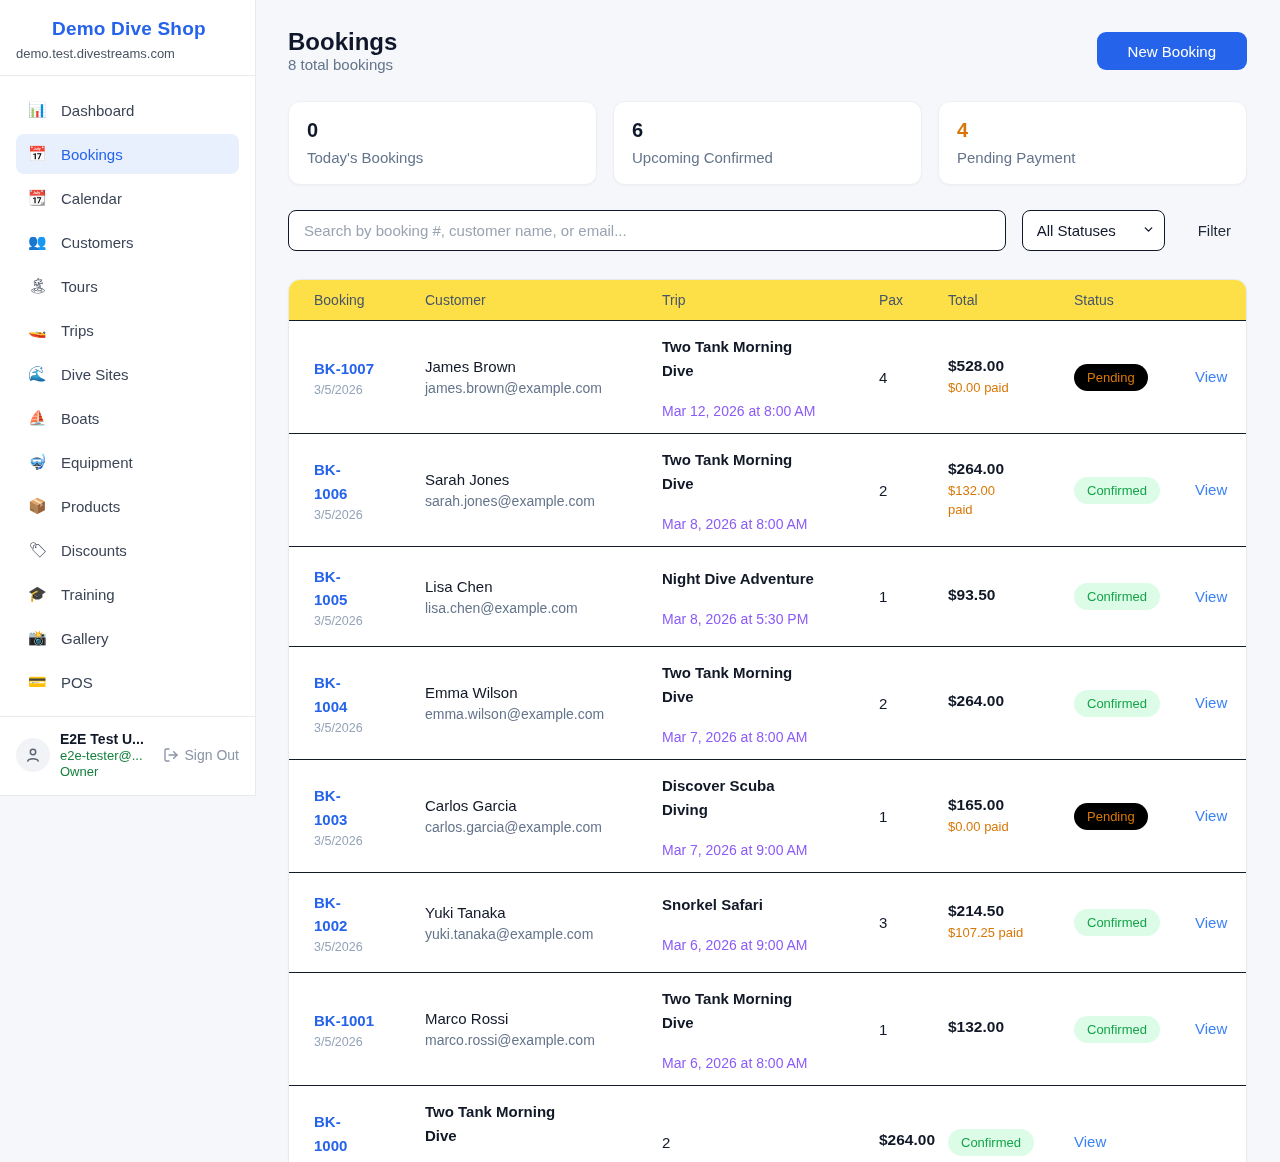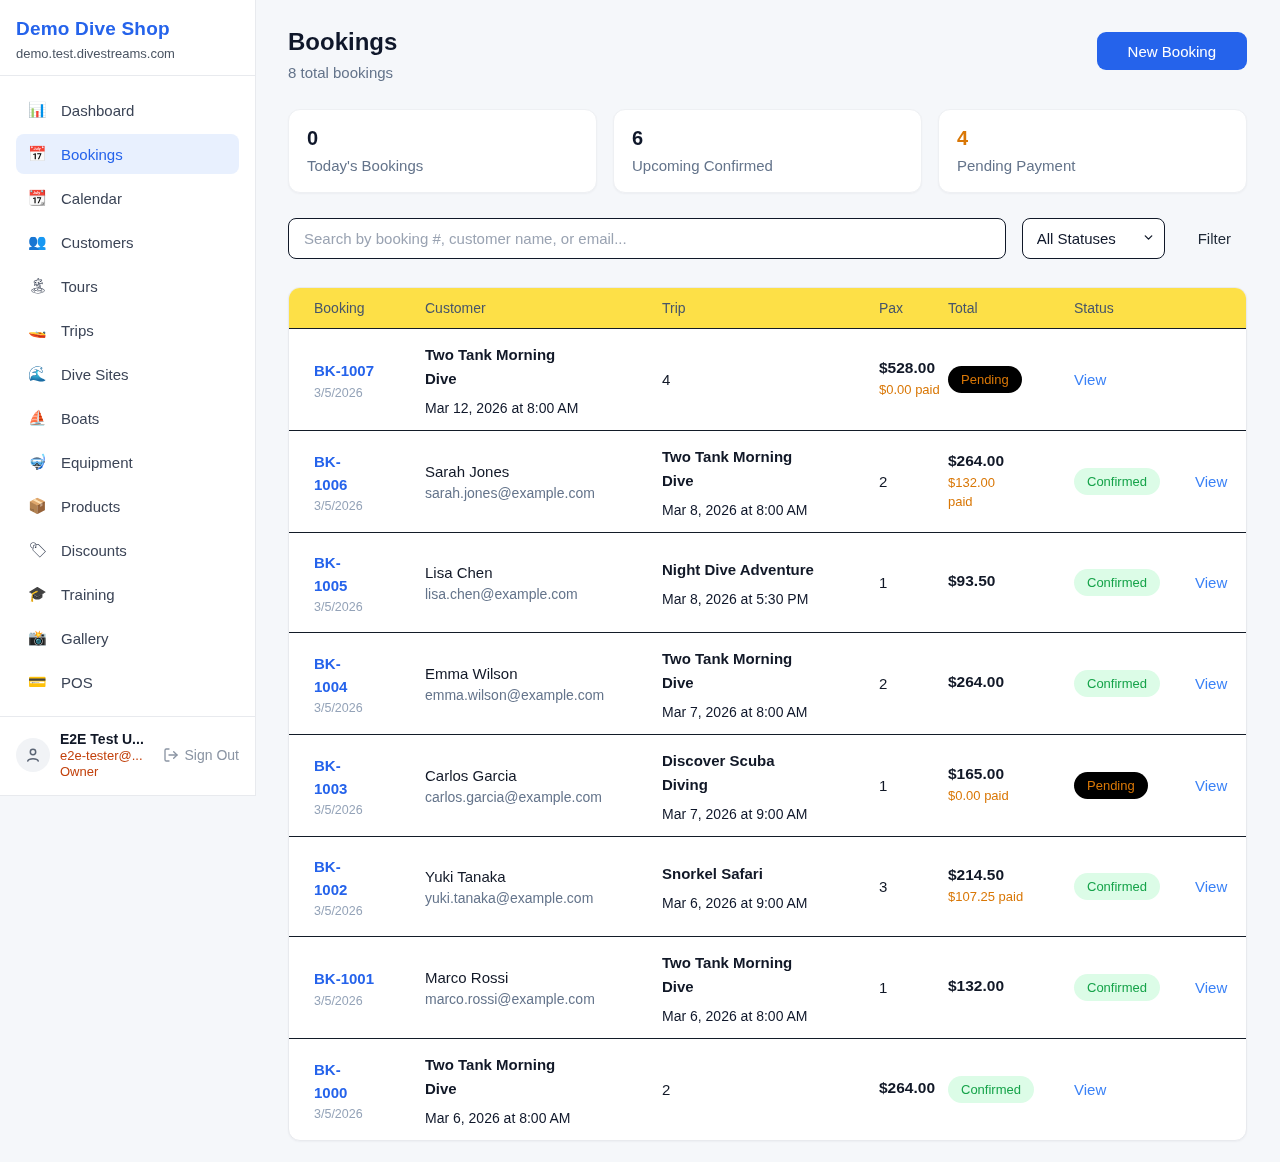--- a/index.html
+++ b/index.html
@@ -14,21 +14,21 @@
 
   
   .sidebar {
     width: 256px;
     flex: 0 0 256px;
     background: #ffffff;
     border-right: 1px solid #e8eaee;
     border-bottom: 1px solid #e8eaee;
   }
   .brand-block { padding: 18px 16px 14px 16px; border-bottom: 1px solid #e8eaee; }
-  .brand-name { color: #2563eb; font-size: 19px; font-weight: bold; letter-spacing: .2px; }
+  .brand-name { color: #2563eb; font-size: 19px; font-weight: bold; letter-spacing: .2px; margin-left: 36px; }
   .brand-domain { margin-top: 6px; color: #4b5563; font-size: 13px; }
   .nav { padding: 14px 16px 10px 16px; }
   .nav-item {
     display: flex; align-items: center; gap: 13px;
     height: 40px; padding: 0 12px; margin-bottom: 4px;
     border-radius: 8px; cursor: pointer;
     color: #3b4456; font-size: 15px;
   }
   .nav-item .nav-icon { width: 20px; font-size: 15px; text-align: center; }
   .nav-item.active { background: #e8f0fe; color: #2563eb; }
@@ -37,32 +37,32 @@
     padding: 14px 16px 16px 16px;
     display: flex; align-items: center; gap: 10px;
   }
   .avatar {
     width: 34px; height: 34px; flex: 0 0 34px;
     border-radius: 50%; background: #f1f3f6;
     display: flex; align-items: center; justify-content: center;
   }
   .user-meta { flex: 1; min-width: 0; }
   .user-name { font-size: 14px; font-weight: bold; color: #111827; }
-  .user-email, .user-role { font-size: 13px; color: #c2410c; margin-top: 1px; }
+  .user-email, .user-role { font-size: 13px; color: #15803d; margin-top: 1px; }
   .signout {
     display: flex; align-items: center; gap: 6px;
     color: #8a94a3; font-size: 14px; cursor: pointer; white-space: nowrap;
     background: none; border: none; font-family: inherit;
   }
 
   
   .main { flex: 1; padding: 28px 33px 30px 32px; }
   .page-head { display: flex; justify-content: space-between; align-items: flex-start; }
   .page-title { font-size: 24px; font-weight: bold; color: #0f172a; }
-  .page-subtitle { margin-top: 8px; font-size: 15px; color: #64748b; }
+  .page-subtitle { font-size: 15px; color: #64748b; }
   .btn-primary {
     background: #2563eb; color: #fff; border: none;
     font-family: inherit; font-size: 15px; font-weight: 500;
     padding: 0 31px; height: 38px; border-radius: 9px; cursor: pointer;
     margin-top: 4px;
   }
 
   .stats { display: grid; grid-template-columns: repeat(3, 1fr); gap: 16px; margin-top: 28px; }
   .stat-card {
     background: #fff; border-radius: 12px; border: 1px solid #eef0f3;
@@ -109,21 +109,21 @@
   .t-row:not(:last-child) { border-bottom: 1px solid #131c28; }
   .booking-id {
     color: #2563eb; font-size: 15px; font-weight: bold; text-decoration: none;
     white-space: pre-line; line-height: 1.55; display: inline-block;
   }
   .booking-date { font-size: 12.5px; color: #94a3b8; margin-top: 3px; }
   .cust-name { font-size: 15px; color: #111827; }
   .cust-email { font-size: 14px; color: #64748b; margin-top: 5px; }
   .trip-cell { padding-right: 14px; }
   .trip-title { font-size: 15px; font-weight: bold; color: #111827; white-space: pre-line; line-height: 1.6; }
-  .trip-when { font-size: 14px; color: #0f172a; margin-top: 9px; }
+  .trip-when { font-size: 14px; color: #8b5cf6; margin-top: 20px; }
   .pax-cell { font-size: 15px; color: #111827; }
   .total-amount { font-size: 15.5px; font-weight: bold; color: #111827; }
   .total-paid { font-size: 13px; color: #d97706; margin-top: 4px; white-space: pre-line; line-height: 1.45; }
   .badge {
     display: inline-block; font-size: 13px; padding: 6px 13px; border-radius: 999px;
   }
   .badge.pending { background: #000000; color: #d97706; }
   .badge.confirmed { background: #dcfce7; color: #16a34a; }
   .view-link { color: #3b82f6; font-size: 15px; font-weight: 500; text-decoration: none; }
   svg { display: block; }
@@ -268,20 +268,24 @@
       <div class="th">Total</div>
       <div class="th">Status</div>
       <div class="th"></div>
     </div>
 
     <div class="t-grid t-row">
       <div>
         <a href="#" class="booking-id">BK-1007</a>
         <div class="booking-date">3/5/2026</div>
       </div>
+      <div>
+        <div class="cust-name">James Brown</div>
+        <div class="cust-email">james.brown@example.com</div>
+      </div>
       <div class="trip-cell">
         <div class="trip-title">Two Tank Morning
 Dive</div>
         <div class="trip-when">Mar 12, 2026 at 8:00 AM</div>
       </div>
       <div class="pax-cell">4</div>
       <div>
         <div class="total-amount">$528.00</div>
         <div class="total-paid">$0.00 paid</div>
       </div>

